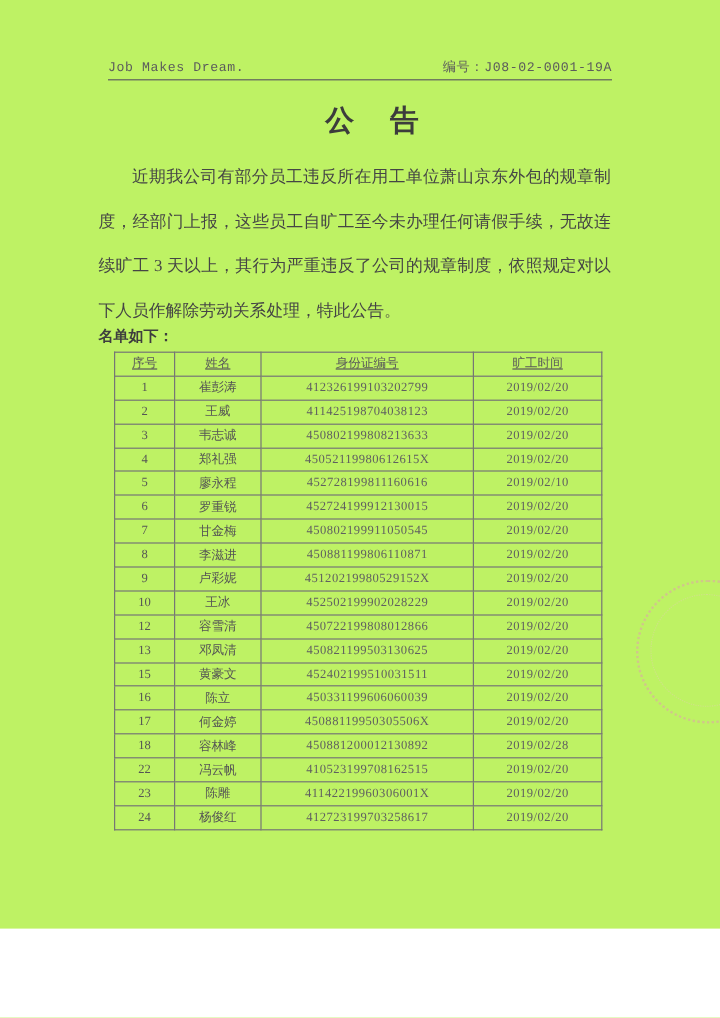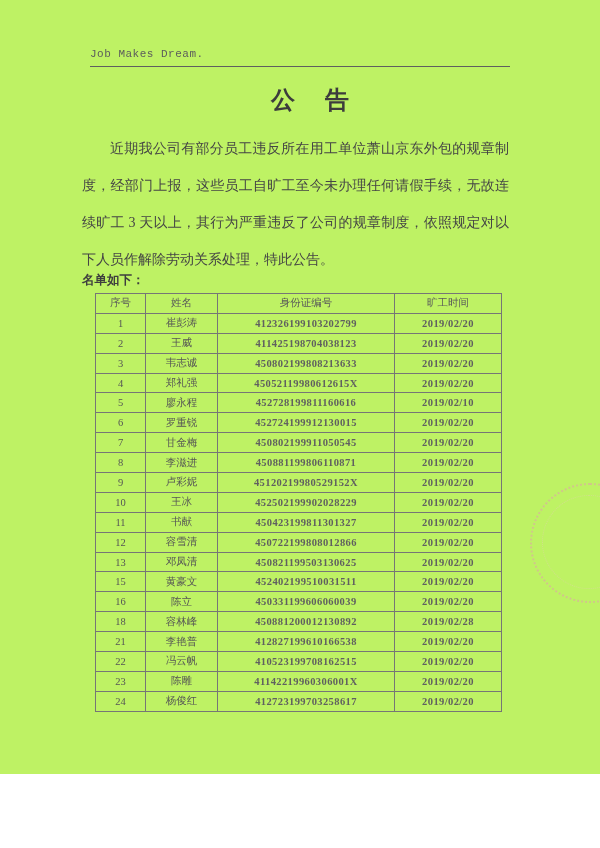--- a/index.html
+++ b/index.html
@@ -88,30 +88,30 @@
     height: 18.9px;
     padding: 0 2px;
     text-align: center;
     vertical-align: middle;
     font-weight: normal;
     overflow: hidden;
     white-space: nowrap;
   }
   .roster th {
     color: #5a5a5a;
+    text-decoration: underline;
   }
   .col-no   { width: 50px; }
   .col-name { width: 72px; }
   .col-id   { width: 177px; }
   .col-date { width: 107px; }
   .roster td.cell-id, .roster td.cell-date {
     font-family: "Liberation Serif", "DejaVu Serif", serif;
     letter-spacing: 0.4px;
     color: #606060;
-    font-weight: bold;
   }
   
   .stamp {
     position: absolute;
     left: 530px;
     top: 483px;
     width: 116px;
     height: 116px;
     border-radius: 50%;
     border: 2px dotted #dfa3ab;
@@ -128,20 +128,21 @@
     opacity: 0.7;
   }
 </style>
 </head>
 <body>
 
 <div class="page">
 
   <div class="doc-header">
     <span>Job Makes Dream.</span>
+    <span>编号：J08-02-0001-19A</span>
   </div>
   <div class="hdr-rule"></div>
 
   <h1 class="title">公 告</h1>
 
   <p class="body-text">近期我公司有部分员工违反所在用工单位萧山京东外包的规章制度，经部门上报，这些员工自旷工至今未办理任何请假手续，无故连续旷工 3 天以上，其行为严重违反了公司的规章制度，依照规定对以下人员作解除劳动关系处理，特此公告。</p>
 
   <div class="list-label">名单如下：</div>
 
   <table class="roster">
@@ -214,26 +215,20 @@
           <td class="cell-id">45120219980529152X</td>
           <td class="cell-date">2019/02/20</td>
         </tr>
         <tr>
           <td class="cell-no">10</td>
           <td class="cell-name">王冰</td>
           <td class="cell-id">452502199902028229</td>
           <td class="cell-date">2019/02/20</td>
         </tr>
         <tr>
-          <td class="cell-no">11</td>
-          <td class="cell-name">书献</td>
-          <td class="cell-id">450423199811301327</td>
-          <td class="cell-date">2019/02/20</td>
-        </tr>
-        <tr>
           <td class="cell-no">12</td>
           <td class="cell-name">容雪清</td>
           <td class="cell-id">450722199808012866</td>
           <td class="cell-date">2019/02/20</td>
         </tr>
         <tr>
           <td class="cell-no">13</td>
           <td class="cell-name">邓凤清</td>
           <td class="cell-id">450821199503130625</td>
           <td class="cell-date">2019/02/20</td>
@@ -241,35 +236,35 @@
         <tr>
           <td class="cell-no">15</td>
           <td class="cell-name">黄豪文</td>
           <td class="cell-id">452402199510031511</td>
           <td class="cell-date">2019/02/20</td>
         </tr>
         <tr>
           <td class="cell-no">16</td>
           <td class="cell-name">陈立</td>
           <td class="cell-id">450331199606060039</td>
+          <td class="cell-date">2019/02/20</td>
+        </tr>
+        <tr>
+          <td class="cell-no">17</td>
+          <td class="cell-name">何金婷</td>
+          <td class="cell-id">45088119950305506X</td>
           <td class="cell-date">2019/02/20</td>
         </tr>
         <tr>
           <td class="cell-no">18</td>
           <td class="cell-name">容林峰</td>
           <td class="cell-id">450881200012130892</td>
           <td class="cell-date">2019/02/28</td>
         </tr>
         <tr>
-          <td class="cell-no">21</td>
-          <td class="cell-name">李艳普</td>
-          <td class="cell-id">412827199610166538</td>
-          <td class="cell-date">2019/02/20</td>
-        </tr>
-        <tr>
           <td class="cell-no">22</td>
           <td class="cell-name">冯云帆</td>
           <td class="cell-id">410523199708162515</td>
           <td class="cell-date">2019/02/20</td>
         </tr>
         <tr>
           <td class="cell-no">23</td>
           <td class="cell-name">陈雕</td>
           <td class="cell-id">41142219960306001X</td>
           <td class="cell-date">2019/02/20</td>

